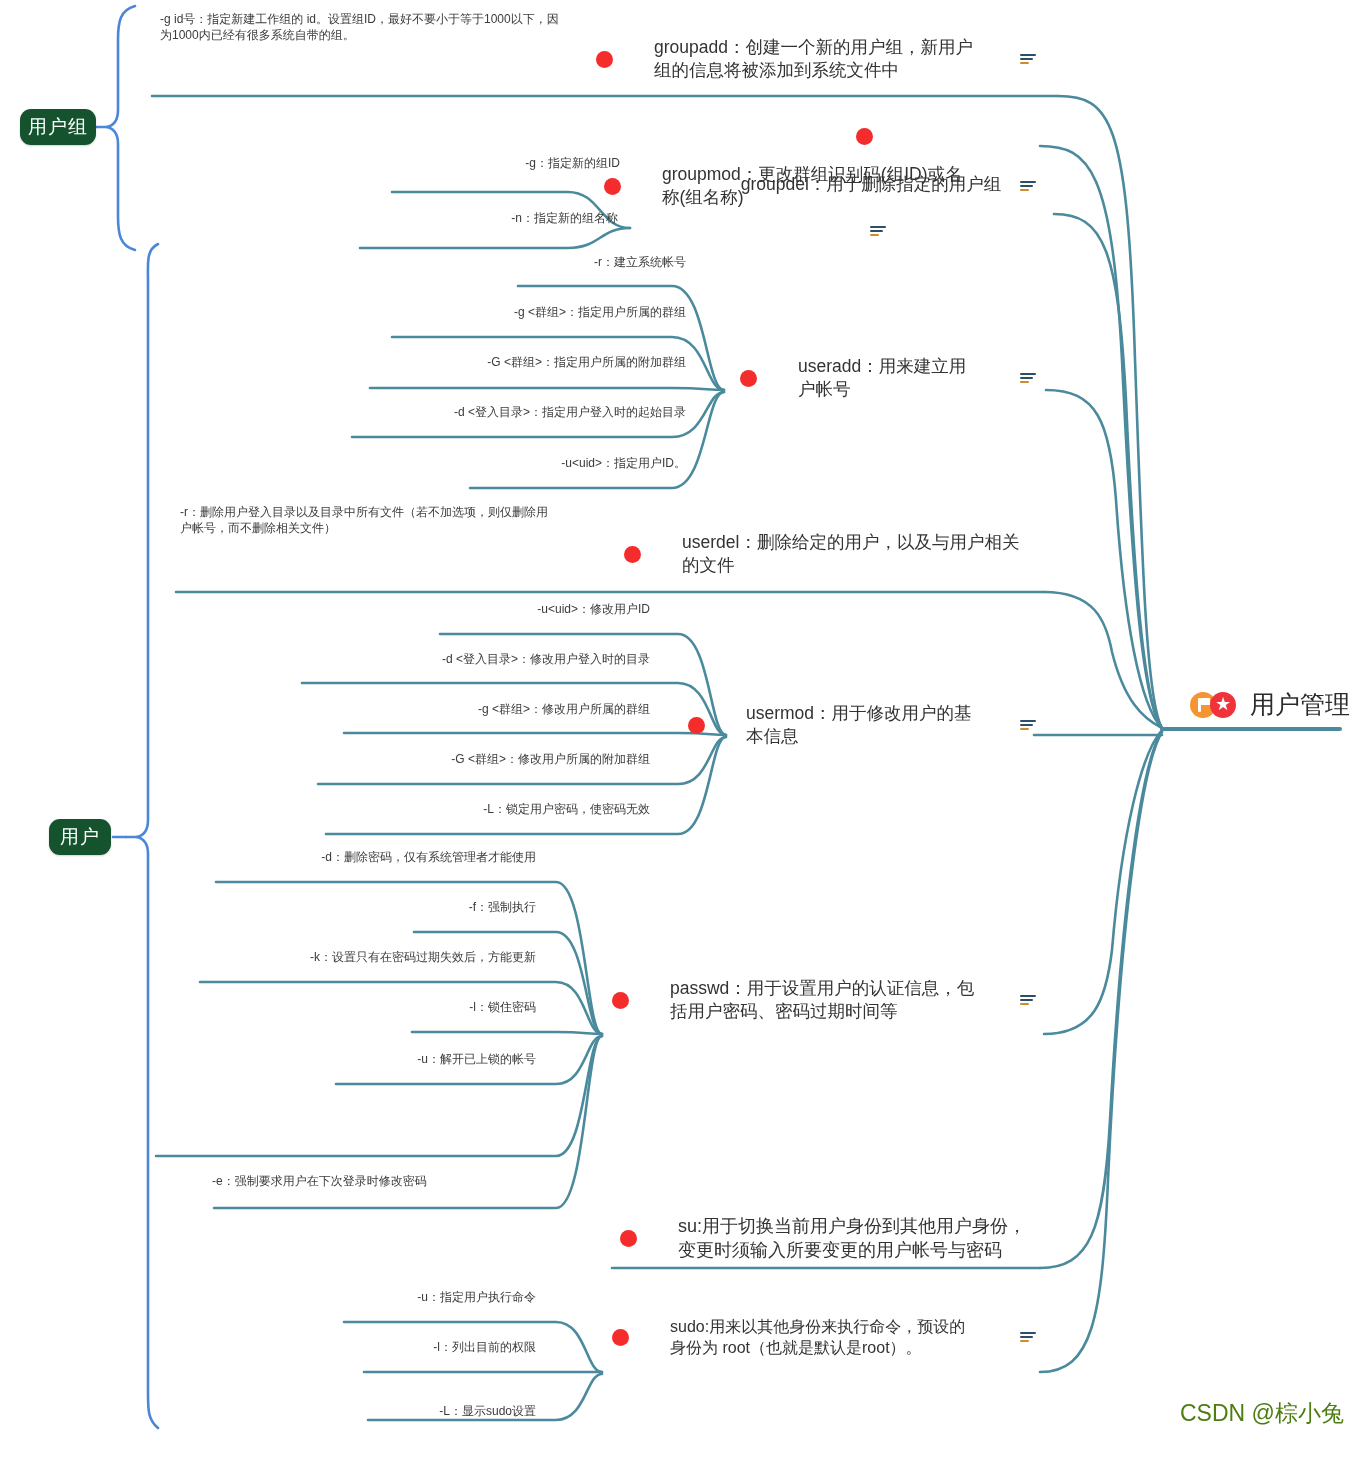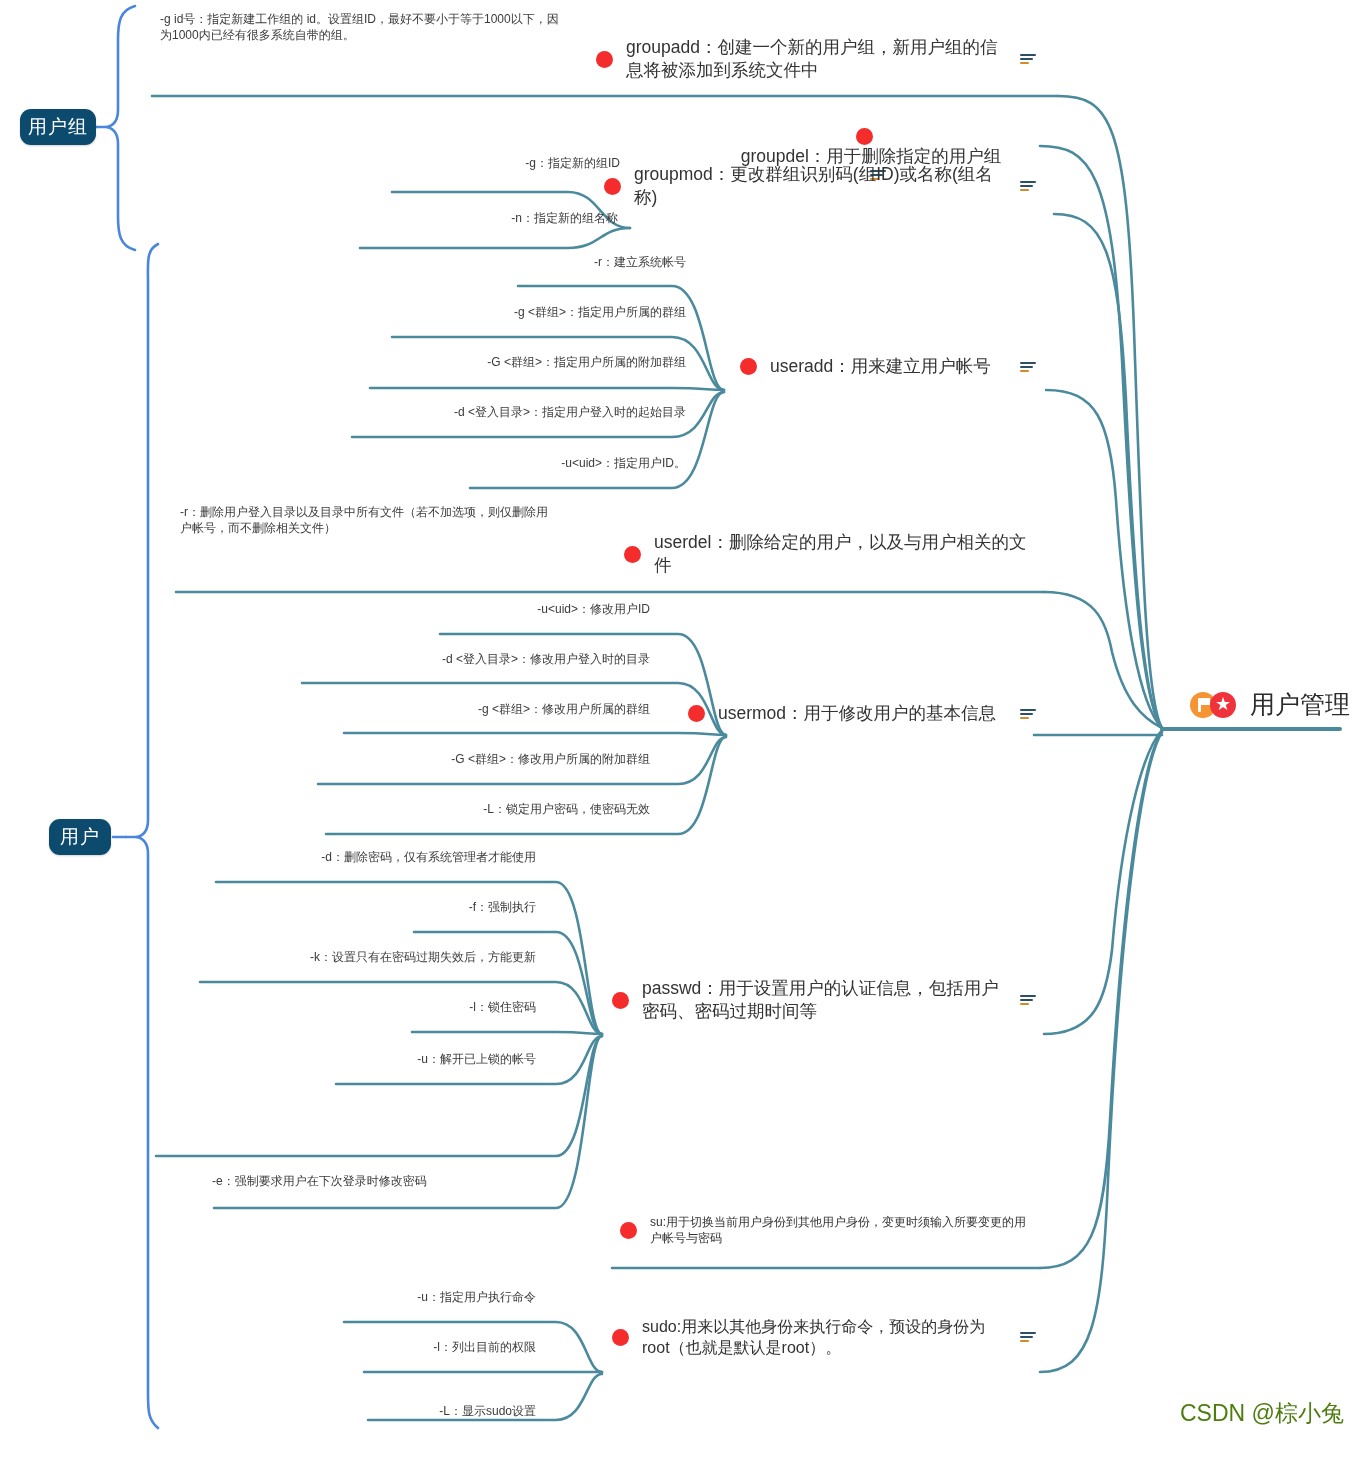--- a/index.html
+++ b/index.html
@@ -28,20 +28,21 @@
     color:#3b3b3b;
     white-space:pre-wrap;
     text-align:left;
   }
   .leaf.right{ text-align:right; }
 
   
   .cmd{
     font-size:17.5px;
     color:#333;
+    gap:28px;
   }
   .bullet{
     flex:0 0 auto;
     width:17px;height:17px;border-radius:50%;
     background:#f42c2c;
     margin-right:13px;
     align-self:center;
   }
   .cmd .txt{flex:1 1 auto;}
   .noteico{
@@ -53,21 +54,21 @@
   .noteico i{
     display:block;position:absolute;left:0;height:2px;border-radius:1px;
   }
   .noteico i:nth-child(1){top:2px;width:16px;background:#2c4f66;}
   .noteico i:nth-child(2){top:6px;width:13px;background:#2c4f66;}
   .noteico i:nth-child(3){top:10px;width:9px;background:#d08b2a;}
 
   
   .pill{
     position:absolute;
-    background:#0c4a6e;
+    background:#14532d;
     color:#ffffff;
     border-radius:11px;
     font-size:19px;
     display:flex;align-items:center;justify-content:center;
     letter-spacing:1px;
     box-shadow:0 1px 2px rgba(0,0,0,.18);
   }
 
   
   #root-node{
@@ -302,21 +303,21 @@
   <div class="topic cmd" style="left:612px;top:977px;width:424px;">
     <span class="bullet"></span>
     <span class="txt">passwd：用于设置用户的认证信息，包括用户密码、密码过期时间等</span>
     <span class="noteico">
         <i></i>
         <i></i>
         <i></i>
       </span>
   </div>
 
-  <div class="topic cmd" style="left:620px;top:1215px;width:416px;font-size:12px;">
+  <div class="topic cmd" style="left:620px;top:1215px;width:416px;font-size:18px;">
     <span class="bullet"></span>
     <span class="txt">su:用于切换当前用户身份到其他用户身份，变更时须输入所要变更的用户帐号与密码</span>
   </div>
 
   <div class="topic leaf right" style="left:342px;top:1290px;width:194px;justify-content:flex-end;">
     <span>-u：指定用户执行命令</span>
   </div>
   <div class="topic leaf right" style="left:362px;top:1340px;width:174px;justify-content:flex-end;">
     <span>-l：列出目前的权限</span>
   </div>

